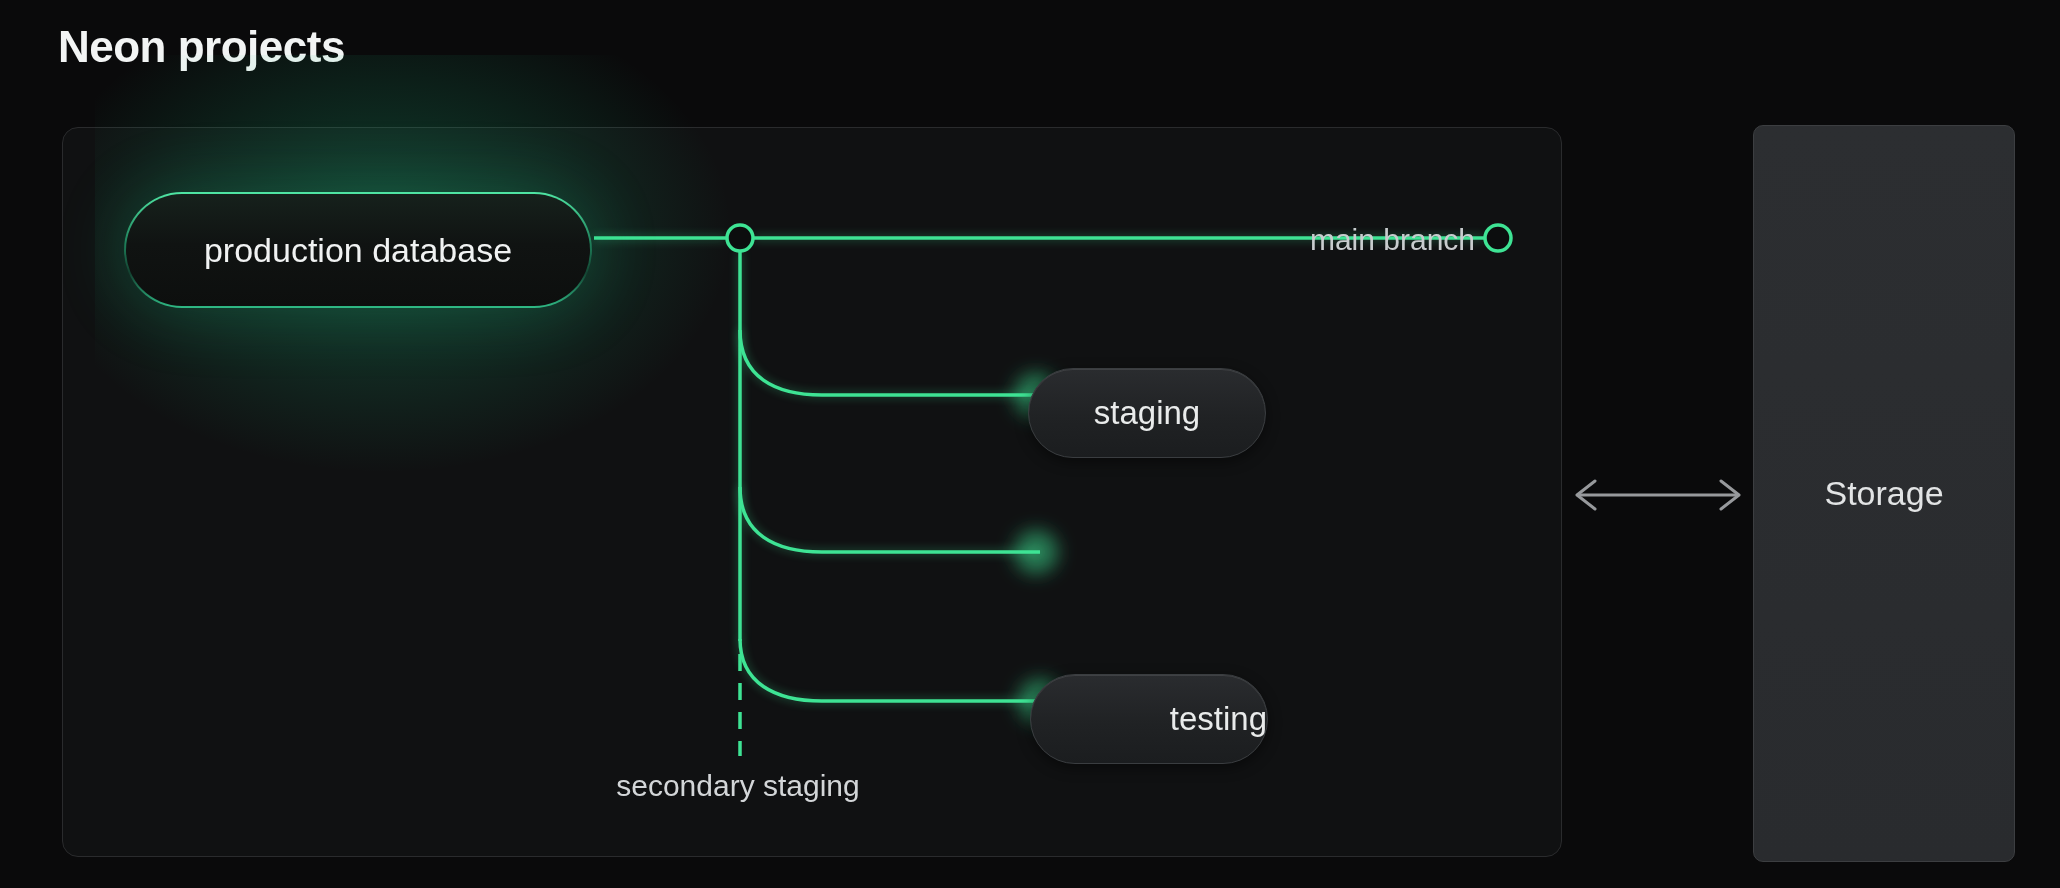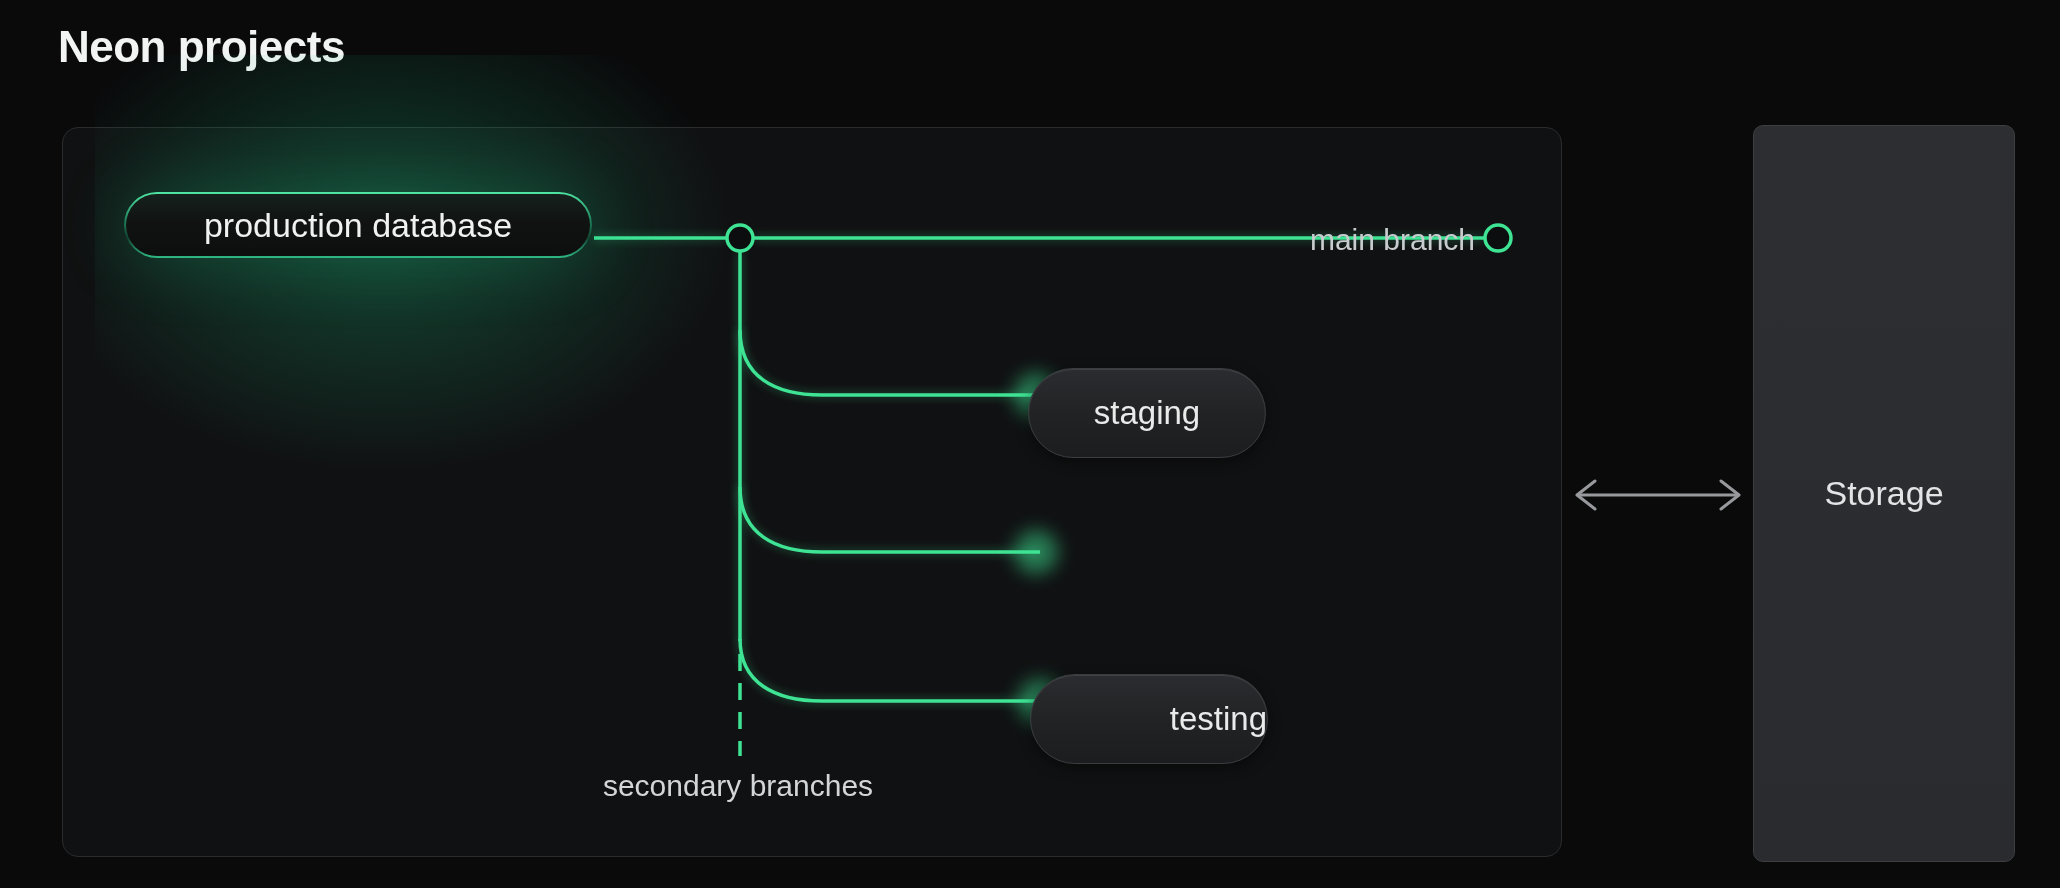--- a/index.html
+++ b/index.html
@@ -48,21 +48,21 @@
     box-sizing:border-box;
     margin-top:18px;
   }
   .pill-secondary{
     width:238px; height:90px;
     background:linear-gradient(180deg, #2a2c2f 0%, #202224 55%, #1b1d1f 100%);
     border:1.5px solid #3a3d40;
     box-shadow:inset 0 1px 0 rgba(255,255,255,0.10), 0 4px 14px rgba(0,0,0,0.45);
   }
   .pill-production-outer{
-    position:absolute; left:124px; top:192px; width:468px; height:66px;
+    position:absolute; left:124px; top:192px; width:468px; height:116px;
     border-radius:9999px; padding:2px; box-sizing:border-box;
     background:linear-gradient(180deg, #4fe6a4 0%, #1d7d58 45%, #16604486 70%, #2fba85 100%);
     box-shadow:0 0 70px rgba(30,200,135,0.22);
     text-align:center;
   }
   .pill-production-inner{
     width:100%; height:100%;
     border-radius:9999px;
     background:linear-gradient(180deg, #16211c 0%, #101312 45%, #0d0f0e 100%);
     display:flex; align-items:center; justify-content:center;
@@ -122,21 +122,21 @@
     <path class="arrow-line" d="M 1578 495 H 1738"></path>
     <path class="arrow-line" d="M 1595 481 L 1577 495 L 1595 509"></path>
     <path class="arrow-line" d="M 1721 481 L 1739 495 L 1721 509"></path>
   </svg>
 
   <div class="pill-production-outer">
     <div class="pill-production-inner">production database</div>
   </div>
 
   <div class="branch-label label-main-branch">main branch</div>
-  <div class="branch-label label-secondary-branches">secondary branches</div>
+  <div class="branch-label label-secondary-branches">secondary staging</div>
 
   <div class="pill pill-secondary" style="left:1028px; top:350px;">
     <span>staging</span>
   </div>
   <div class="pill pill-secondary" style="left:1030px; top:656px;justify-content:flex-end;">
     <span>testing</span>
   </div>
 
   <div class="storage-panel">
     <span class="storage-label">Storage</span>

